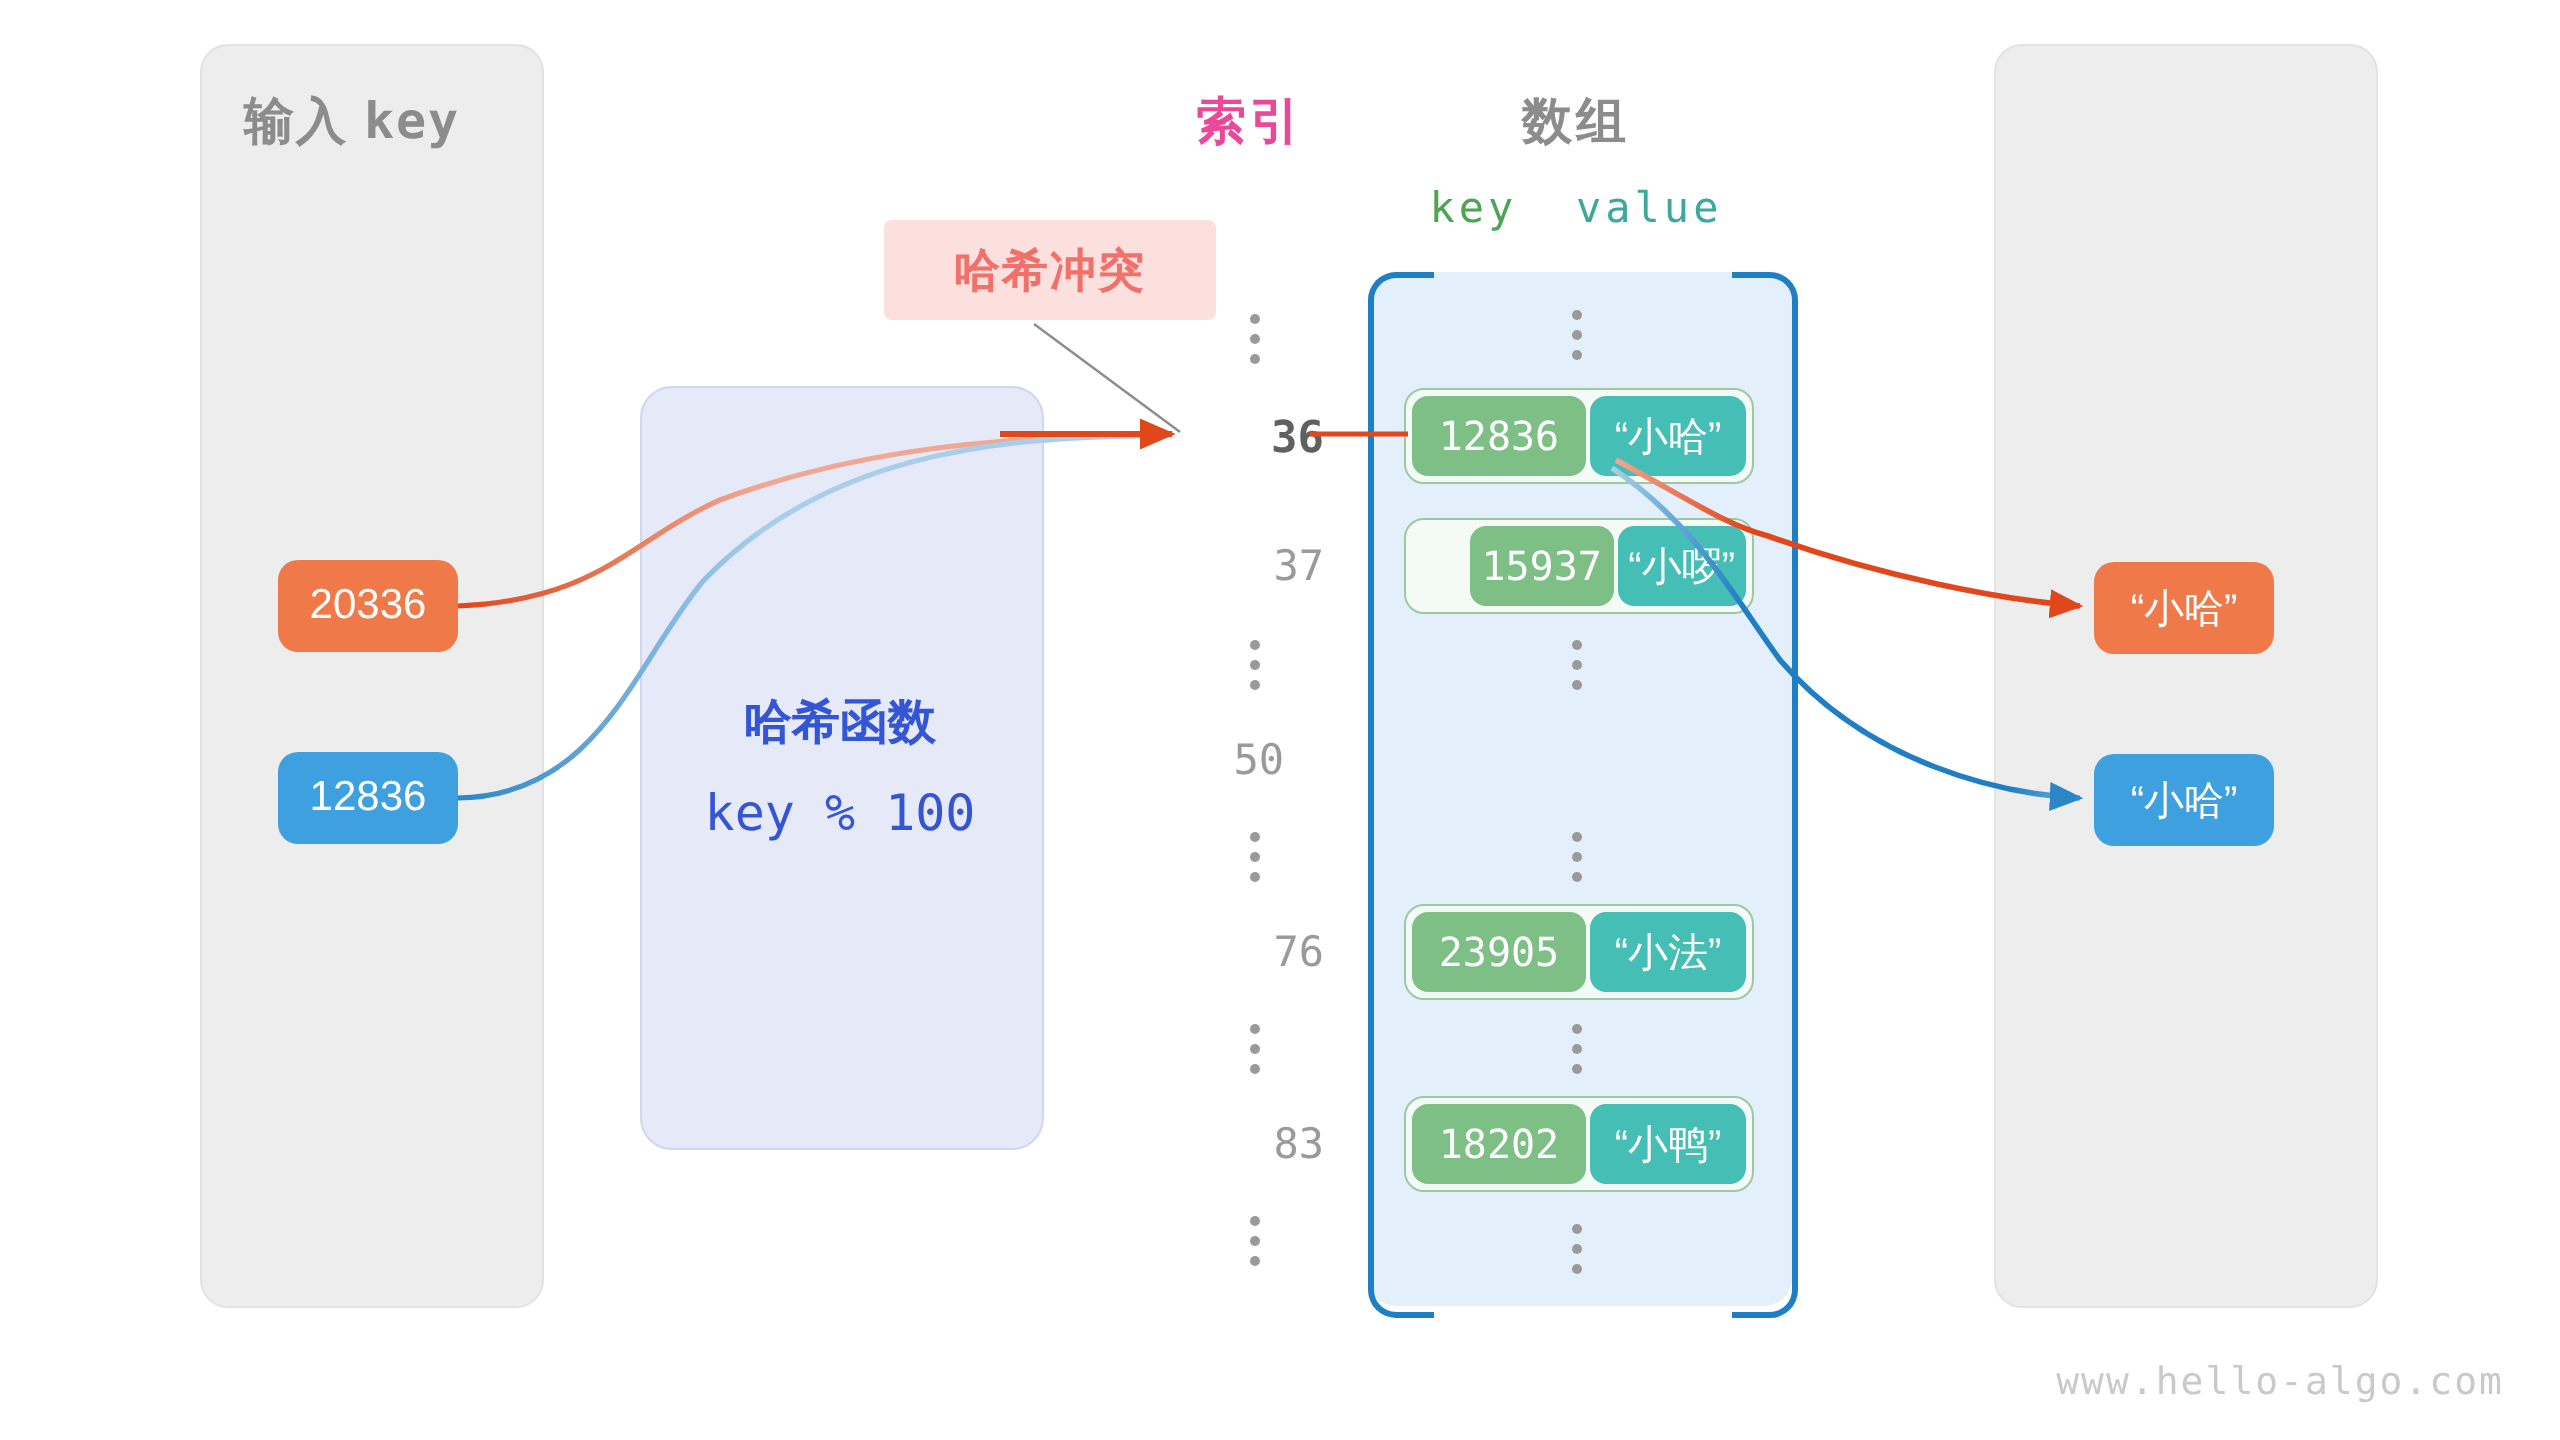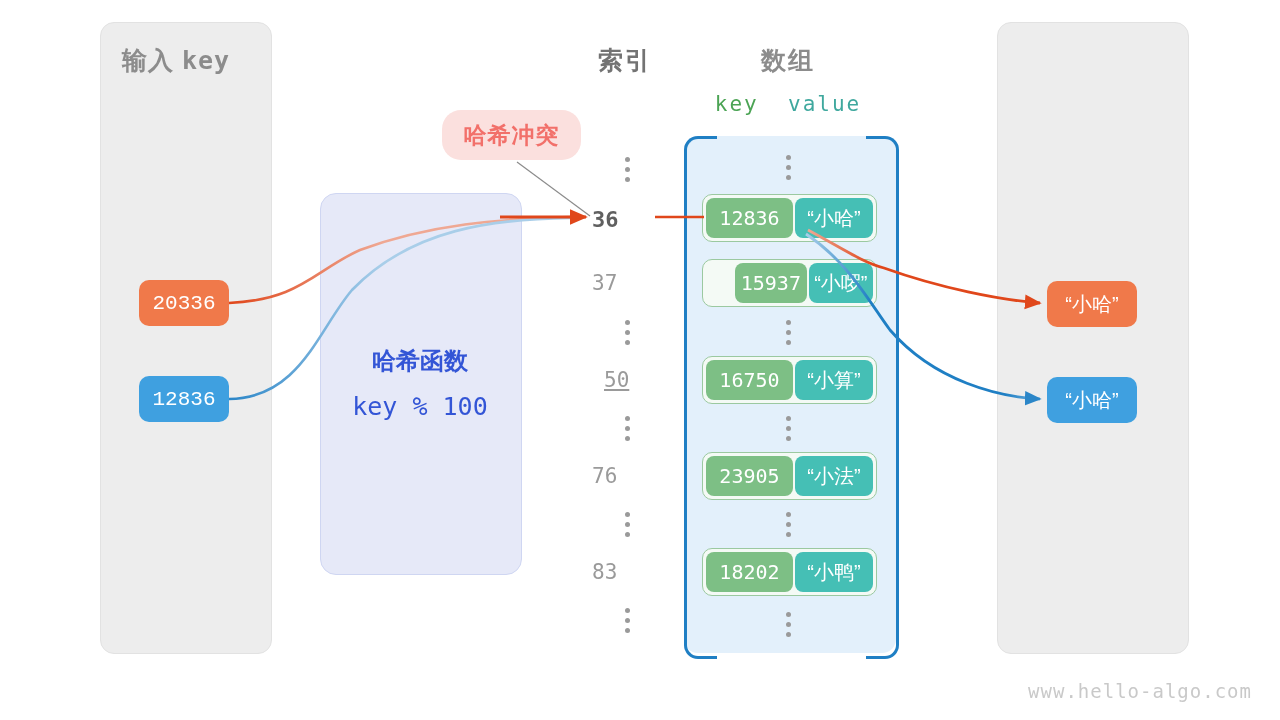--- a/index.html
+++ b/index.html
@@ -35,46 +35,46 @@
     font-size:24px;font-weight:bold;color:#3355D6;
   }
   #hash-formula{
     position:absolute;left:320px;top:392px;width:200px;text-align:center;
     font-size:25px;color:#3355D6;
     font-family:"DejaVu Sans Mono","Liberation Mono",monospace;
   }
 
   
   #collision{
-    position:absolute;left:442px;top:110px;width:139px;height:50px;
-    background:#FBE0DE;border-radius:19px;
+    position:absolute;left:442px;top:110px;width:166px;height:50px;
+    background:#FBE0DE;border-radius:4px;
     display:flex;align-items:center;justify-content:center;
     font-size:23px;font-weight:bold;color:#F2706A;letter-spacing:1px;
   }
 
   
   #h-index{
     position:absolute;left:565px;top:44px;width:120px;text-align:center;
-    font-size:25px;font-weight:bold;color:#737373;letter-spacing:2px;font-family:Liberation Serif, serif;
+    font-size:25px;font-weight:bold;color:#ec4899;letter-spacing:2px;font-family:Liberation Serif, serif;
   }
   #h-array{
     position:absolute;left:728px;top:44px;width:120px;text-align:center;
     font-size:25px;font-weight:bold;color:#8C8C8C;letter-spacing:2px;
   }
   #h-kv{
     position:absolute;left:688px;top:92px;width:200px;text-align:center;
     font-size:21px;letter-spacing:2px;
     font-family:"DejaVu Sans Mono","Liberation Mono",monospace;
   }
   #h-kv .k{color:#4CA455;}
   #h-kv .v{color:#3FA89E;}
 
   
   .idx{
-    position:absolute;width:70px;text-align:left;
+    position:absolute;width:70px;text-align:right;
     font-size:21px;color:#9A9A9A;
     font-family:"DejaVu Sans Mono","Liberation Mono",monospace;
   }
   .idx.hl{color:#606060;font-weight:bold;font-size:22px;}
 
   
   .vdots{position:absolute;width:20px;display:flex;flex-direction:column;
          align-items:center;gap:5px;}
   .vdots i{display:block;width:5px;height:5px;border-radius:50%;background:#9A9A9A;}
 
@@ -105,21 +105,21 @@
     margin-left:2px;
     display:flex;align-items:center;justify-content:center;
     color:#ffffff;font-size:20px;white-space:nowrap;
   }
 
   
   .chip{
     position:absolute;width:90px;height:46px;border-radius:10px;
     display:flex;align-items:center;justify-content:center;
     color:#ffffff;font-size:21px;
-    font-family:Liberation Mono, monospace;
+    font-family:Liberation Sans, sans-serif;
   }
   .chip.cn{font-family:"Liberation Sans","DejaVu Sans",sans-serif;font-size:20px;}
   .orange{background:#F0794A;}
   .blue{background:#3FA0E0;}
 
   #in-1{left:139px;top:280px;}
   #in-2{left:139px;top:376px;}
   #out-1{left:1047px;top:281px;}
   #out-2{left:1047px;top:377px;}
 
@@ -152,21 +152,21 @@
   <div id="h-index">索引</div>
   <div id="h-array">数组</div>
   <div id="h-kv"><span class="k">key</span>&nbsp;&nbsp;<span class="v">value</span></div>
 
   <div id="arr-bg"></div>
   <div class="brk" id="brk-l"></div>
   <div class="brk" id="brk-r"></div>
 
   <div class="idx hl" style="left:592px;top:207px;">36</div>
   <div class="idx" style="left:592px;top:271px;">37</div>
-  <div class="idx" style="left:604px;top:368px;text-decoration:underline;">50</div>
+  <div class="idx" style="left:572px;top:368px;">50</div>
   <div class="idx" style="left:592px;top:464px;">76</div>
   <div class="idx" style="left:592px;top:560px;">83</div>
 
   <div class="vdots" style="left:617px;top:157px;">
       <i></i>
       <i></i>
       <i></i>
     </div>
   <div class="vdots" style="left:617px;top:320px;">
       <i></i>
@@ -215,24 +215,20 @@
       <i></i>
     </div>
 
   <div class="row" style="top:194px;">
     <div class="cell-key">12836</div>
     <div class="cell-val">“小哈”</div>
   </div>
   <div class="row" style="top:259px;padding-left:32px;">
     <div class="cell-key">15937</div>
     <div class="cell-val">“小啰”</div>
-  </div>
-  <div class="row" style="top:356px;">
-    <div class="cell-key">16750</div>
-    <div class="cell-val">“小算”</div>
   </div>
   <div class="row" style="top:452px;">
     <div class="cell-key">23905</div>
     <div class="cell-val">“小法”</div>
   </div>
   <div class="row" style="top:548px;">
     <div class="cell-key">18202</div>
     <div class="cell-val">“小鸭”</div>
   </div>
 

